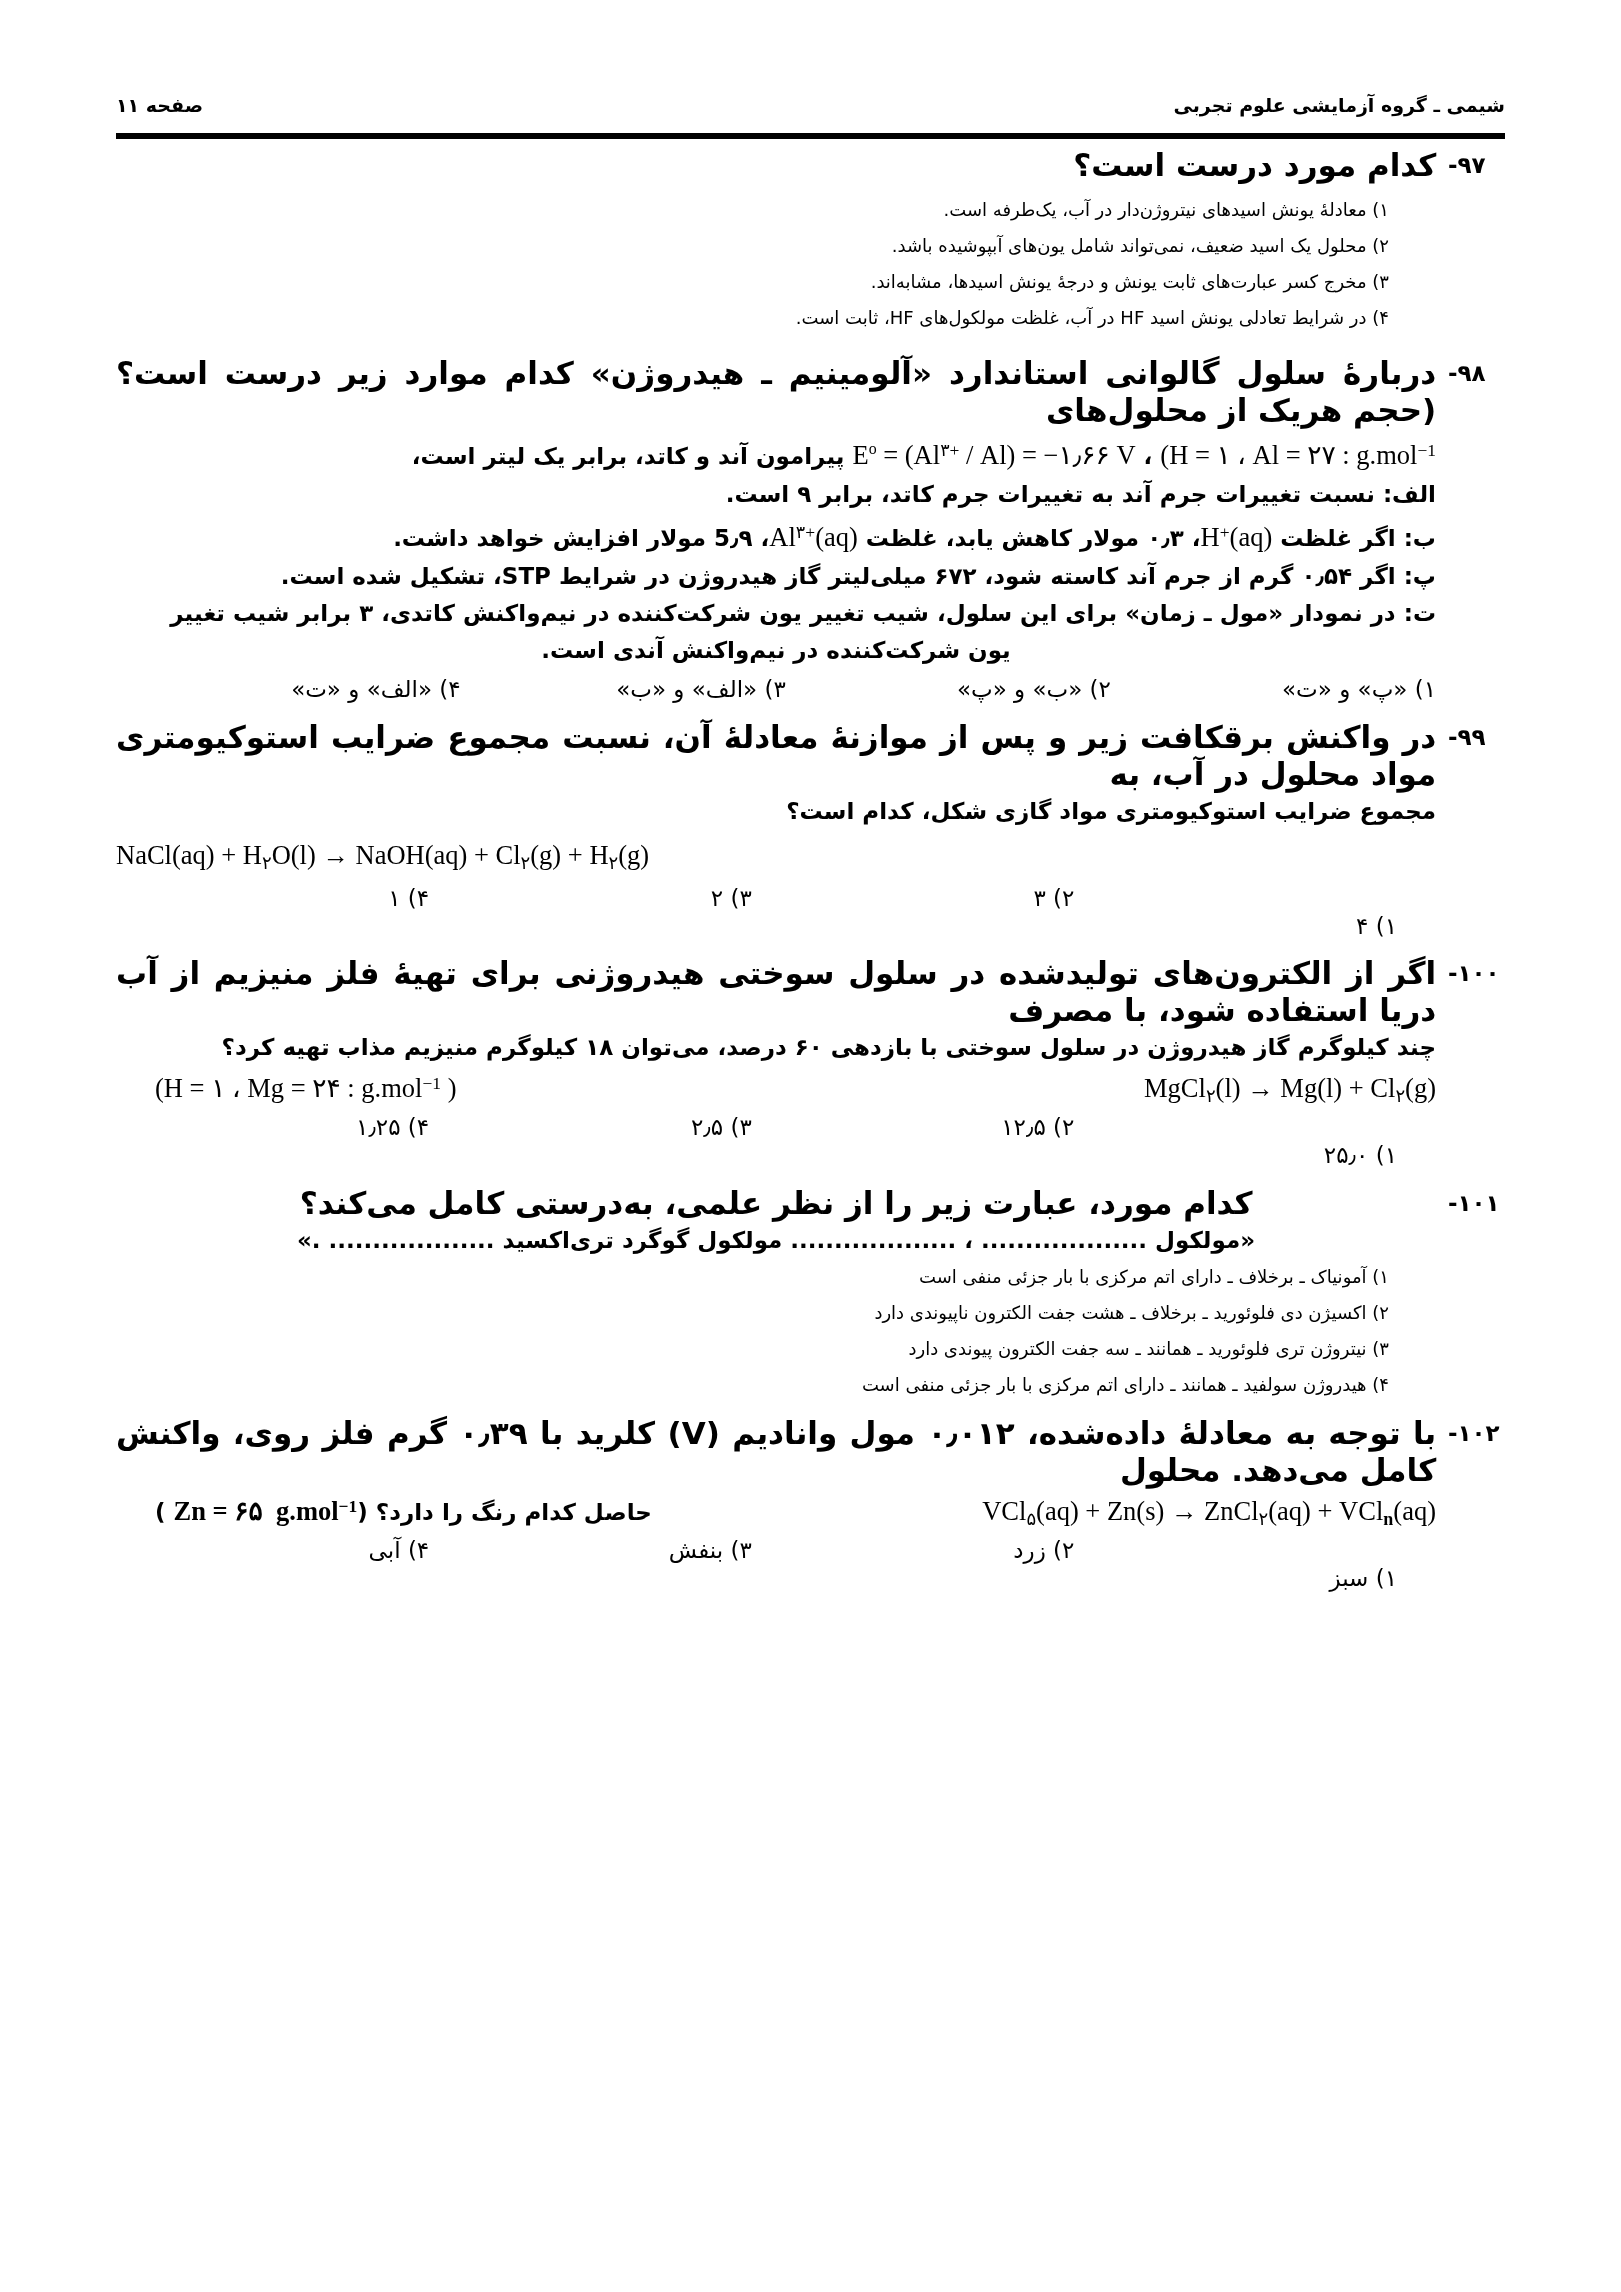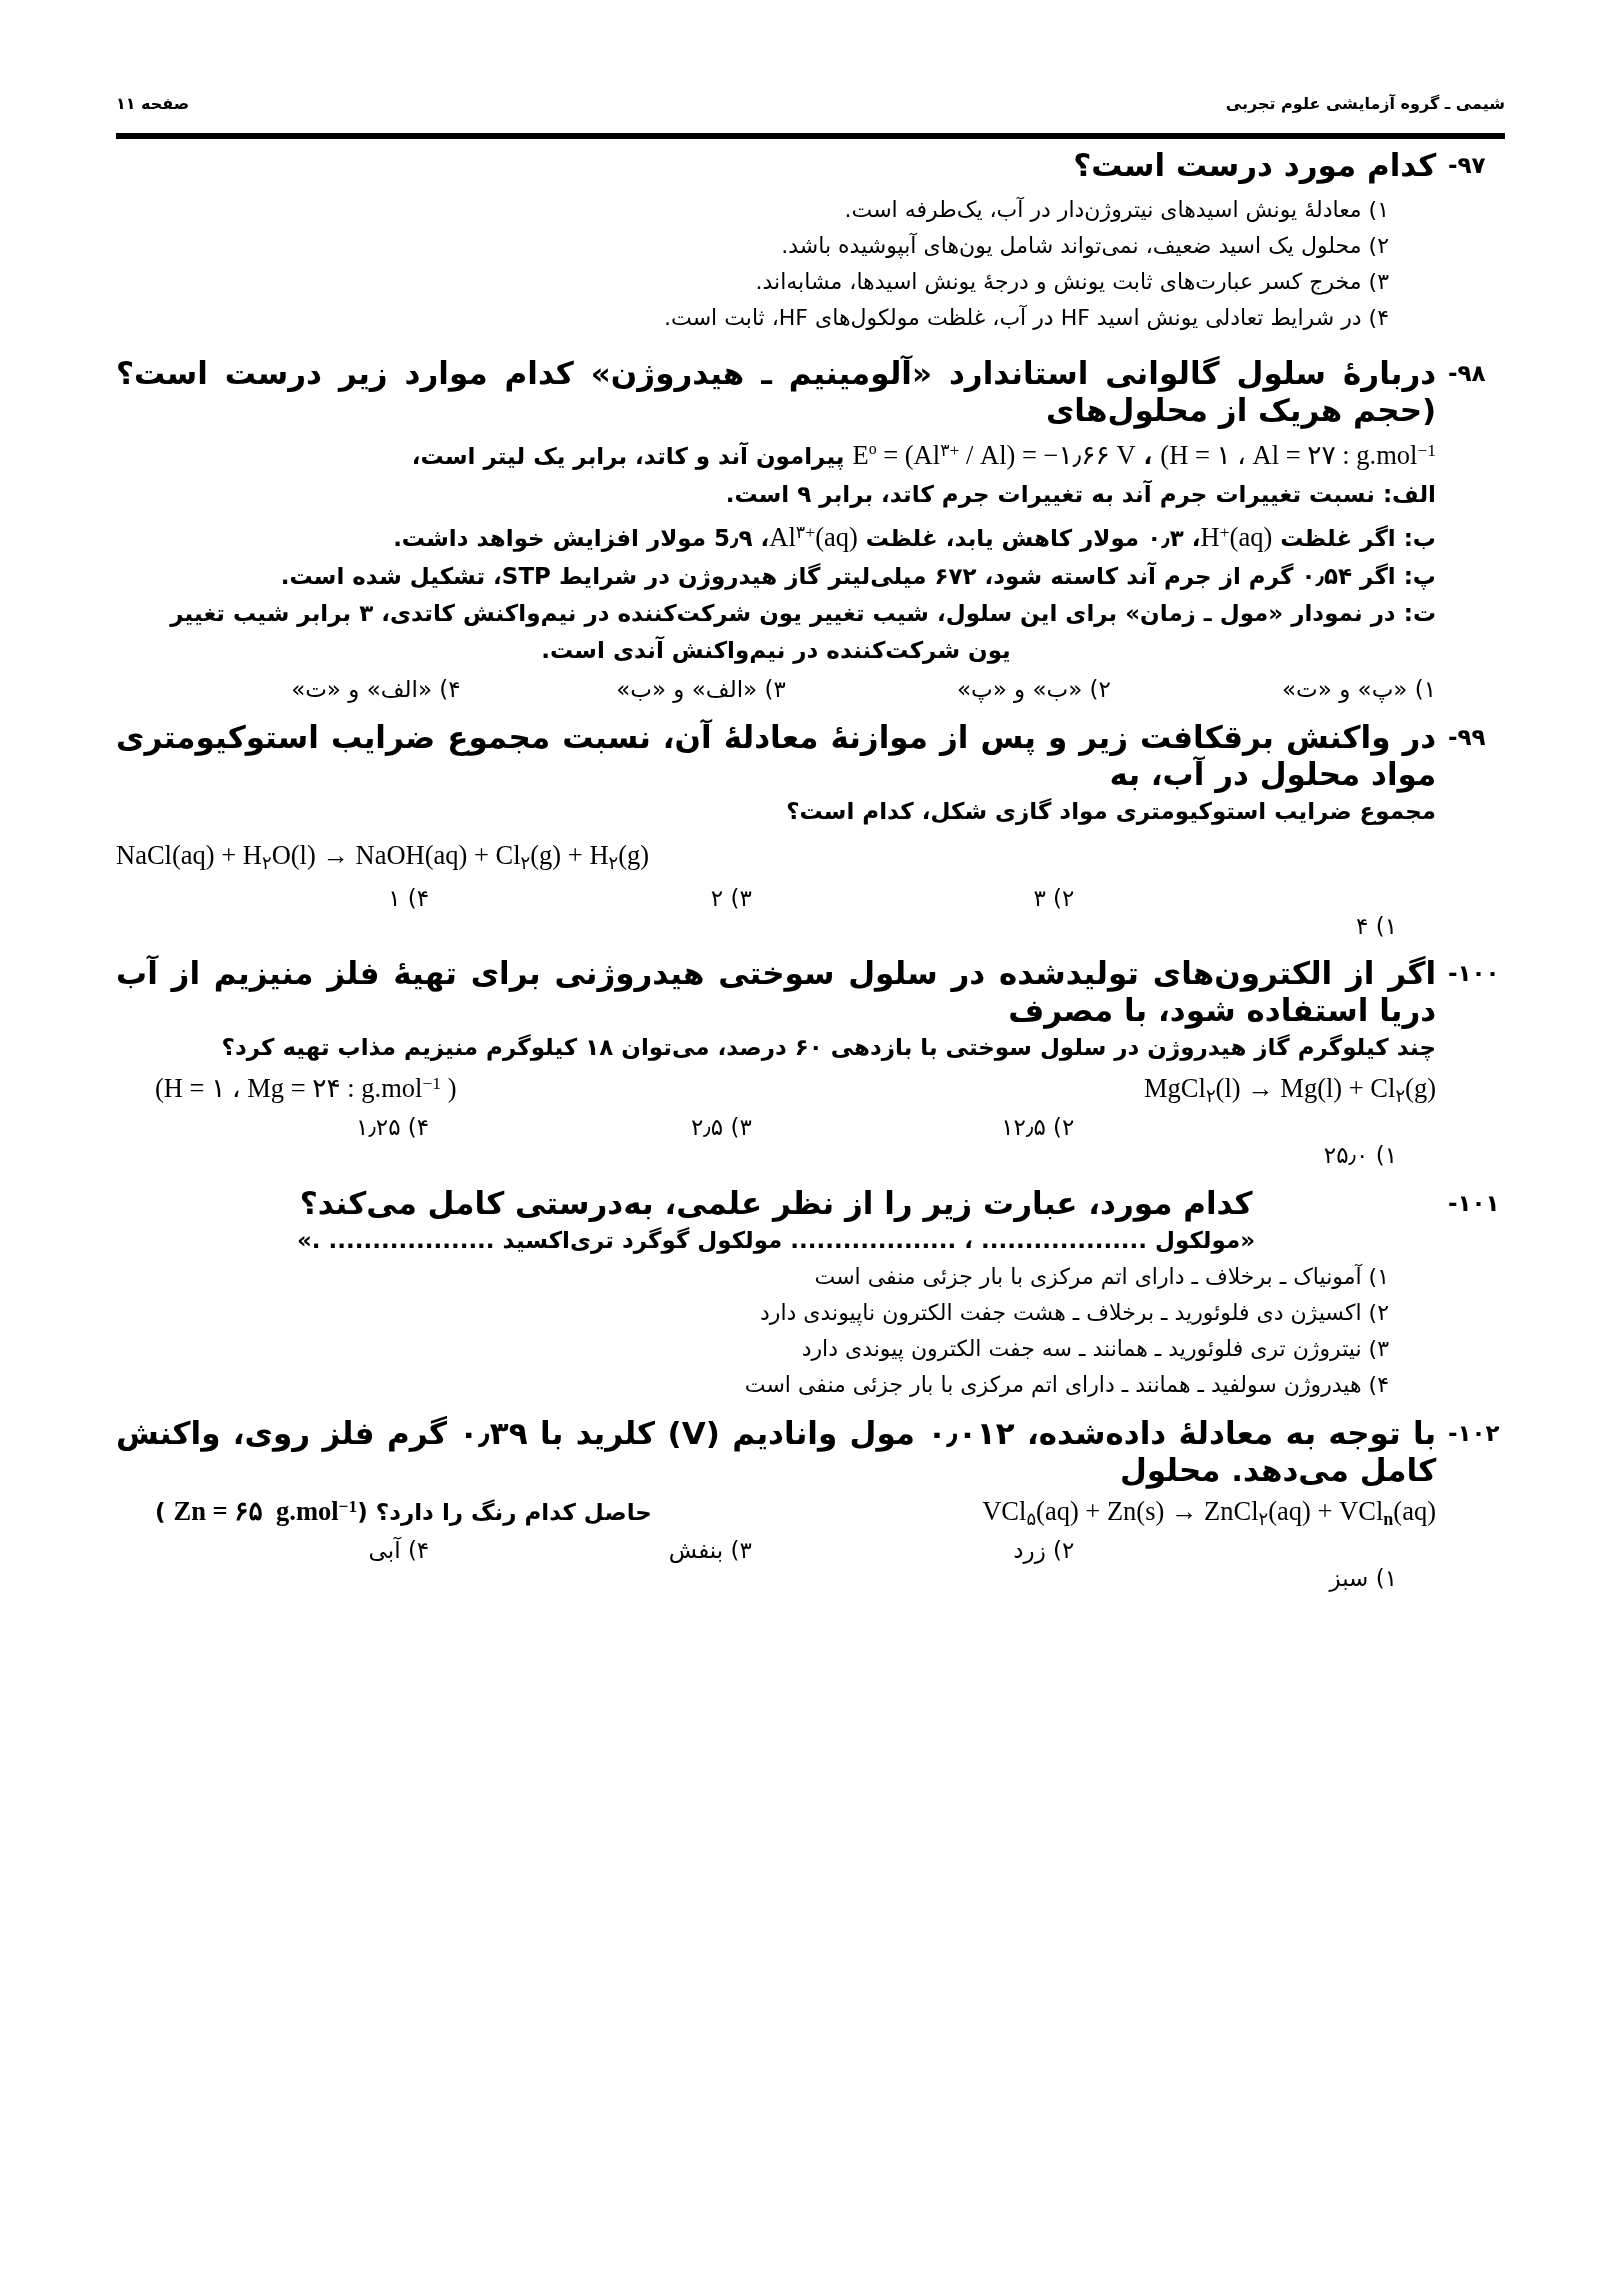--- a/index.html
+++ b/index.html
@@ -30,21 +30,21 @@
     right: 116px;
     left: 116px;
     display: flex;
     flex-direction: row;
     justify-content: space-between;
     align-items: baseline;
     direction: rtl;
   }
   .header-title,
   .header-page {
-    font-size: 16px;
+    font-size: 19px;
     font-weight: bold;
     letter-spacing: 0;
     white-space: nowrap;
   }
   .header-rule {
     position: absolute;
     top: 133px;
     right: 116px;
     left: 116px;
     height: 5.9px;
@@ -93,21 +93,21 @@
     font-size: 23px;
     font-weight: bold;
     line-height: 37px;
     padding-right: 69px;
     text-align: justify;
     text-align-last: right;
   }
 
   
   .opt-line {
-    font-size: 22px;
+    font-size: 18px;
     line-height: 36px;
     padding-right: 116px;
     white-space: nowrap;
   }
 
   
   .opt-row {
     display: flex;
     flex-direction: row;
     direction: rtl;

